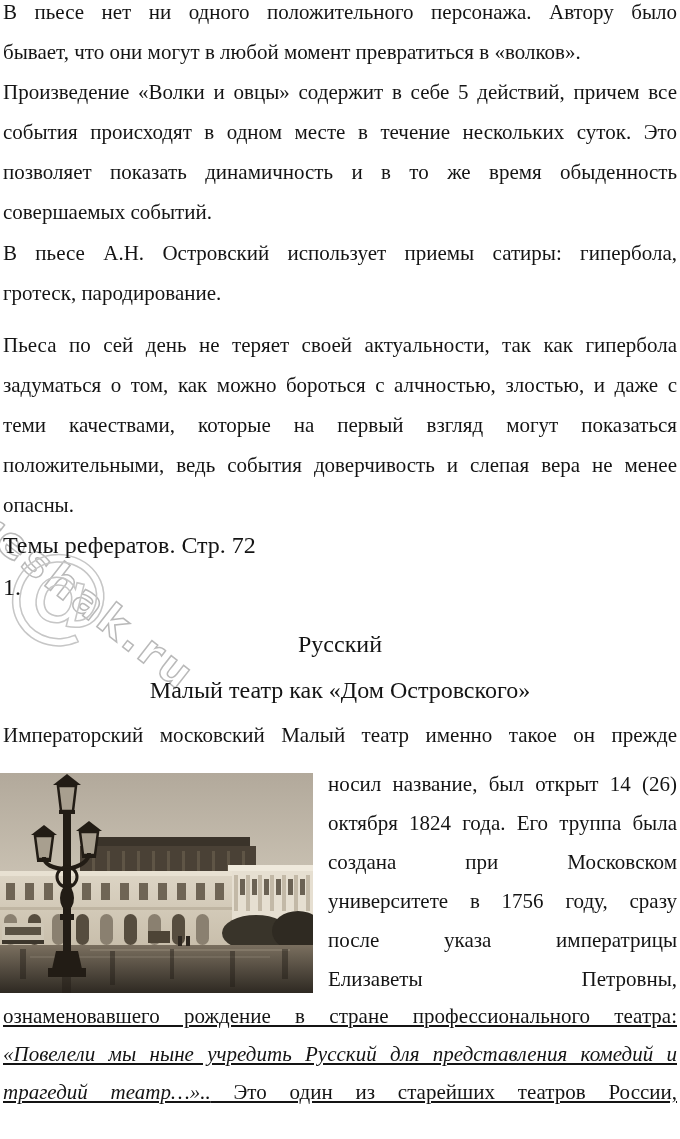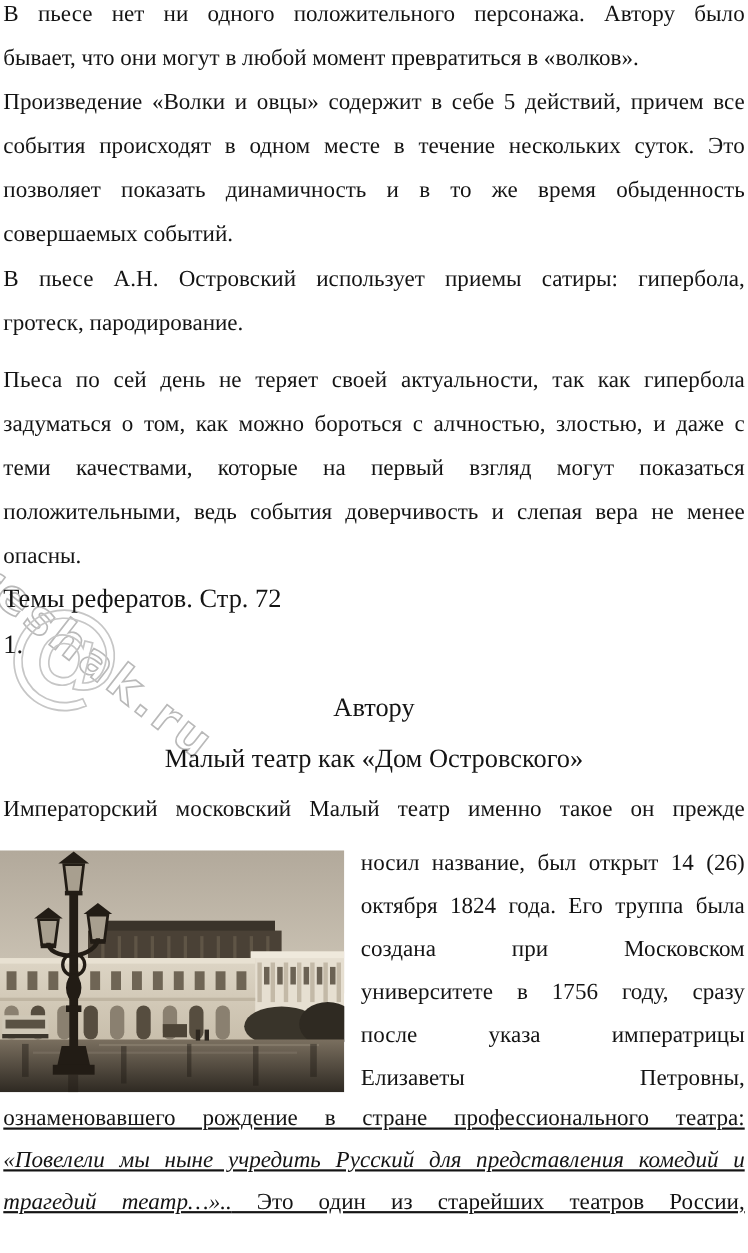--- a/index.html
+++ b/index.html
@@ -65,21 +65,21 @@
     <div class="m12">
       <div class="ln j">Пьеса по сей день не теряет своей актуальности, так как гипербола</div>
       <div class="ln j">задуматься о том, как можно бороться с алчностью, злостью, и даже с</div>
       <div class="ln j">теми качествами, которые на первый взгляд могут показаться</div>
       <div class="ln j">положительными, ведь события доверчивость и слепая вера не менее</div>
       <div class="ln">опасны.</div>
     </div>
 
     <div class="ln b">Темы рефератов. Стр. 72</div>
     <div class="ln b m2">1.</div>
-    <div class="ln b c m17">Автору</div>
+    <div class="ln b c m17">Русский</div>
     <div class="ln b c m6">Малый театр как «Дом Островского»</div>
 
     <div class="ln j m5">Императорский московский Малый театр именно такое он прежде</div>
 
     <div class="wrapblk">
       <div class="photo">
         <svg viewBox="0 0 313 220" width="313" height="220" xmlns="http://www.w3.org/2000/svg">
           <defs>
             <linearGradient id="sky" x1="0" y1="0" x2="0" y2="1">
               <stop offset="0" stop-color="#b2a99b"></stop>

